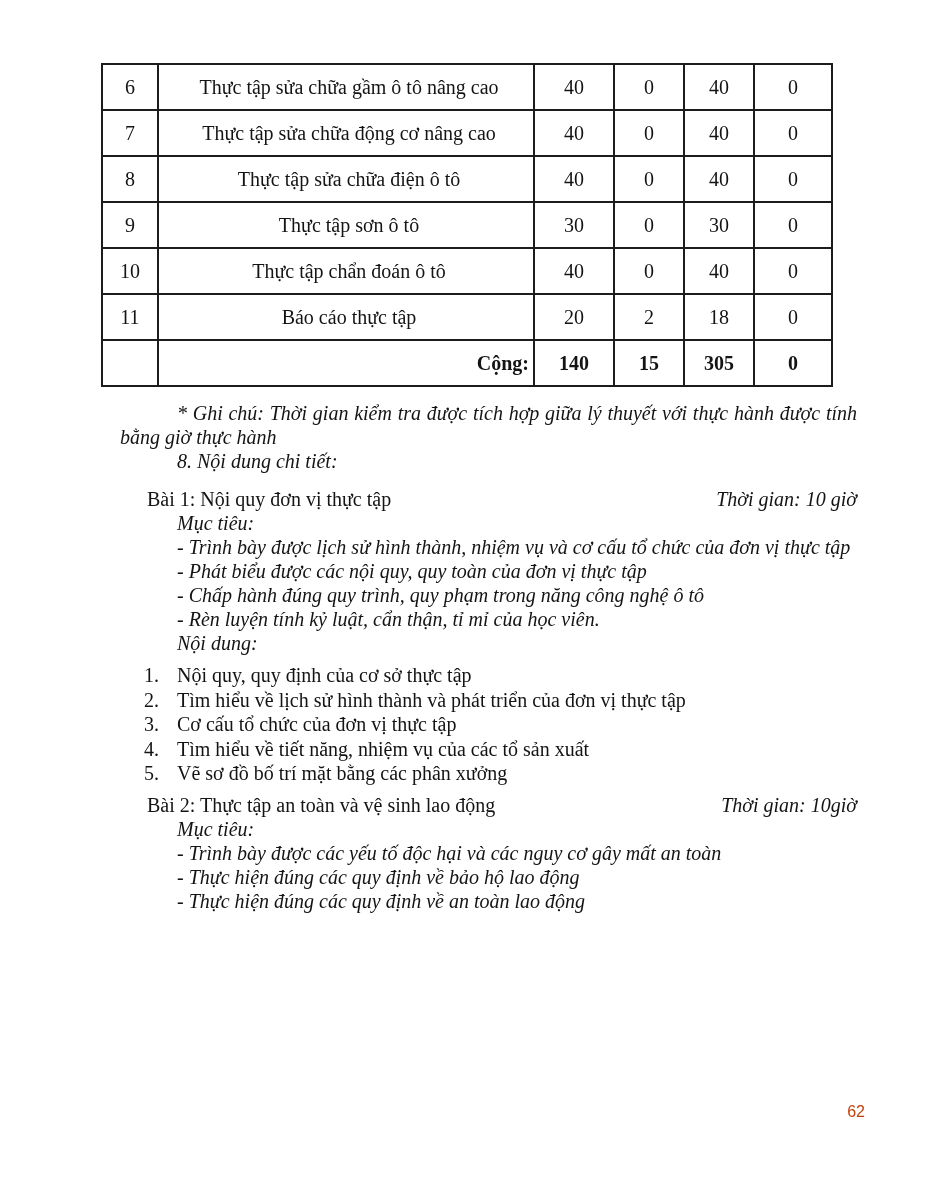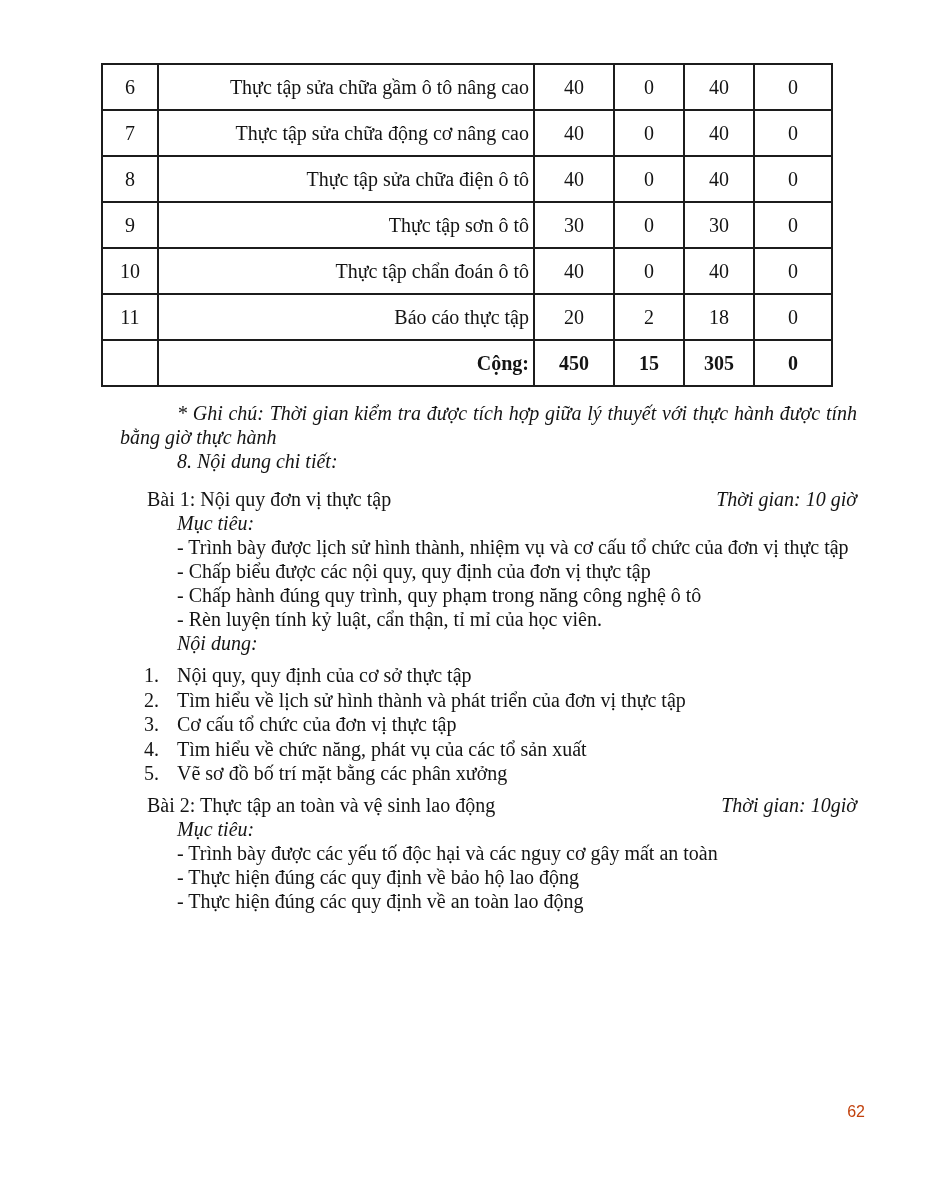--- a/index.html
+++ b/index.html
@@ -22,21 +22,21 @@
   }
   table.hours td {
     border:2px solid #1c1c1c;
     height:44px;
     text-align:center;
     vertical-align:middle;
     padding:0 4px;
     font-size:20px;
   }
   table.hours td.name {
-    text-align:right;
+    text-align:center;
     padding-left:10px;
   }
   table.hours tr.total td { font-weight:bold; }
   table.hours tr.total td.name { text-align:right; }
   col.c-no   { width:56px; }
   col.c-name { width:376px; }
   col.c-n1   { width:80px; }
   col.c-n2   { width:70px; }
   col.c-n3   { width:70px; }
   col.c-n4   { width:78px; }
@@ -67,20 +67,21 @@
   .lesson-heading .title-part b { font-weight:normal; }
   .lesson-heading .duration { font-style:italic; }
   .sub-label {
     margin-top:13px;
     font-style:italic;
     padding-left:57px;
   }
   .bullet {
     margin-top:14px;
     padding-left:57px;
+    font-style:italic;
   }
   .num-list { margin-top:8px; }
   .num-item {
     display:flex;
     line-height:24.6px;
     padding-left:24px;
   }
   .num-item .num { width:33px; flex:0 0 33px; }
   .heading2 { margin-top:8px;text-align:right; }
   
@@ -151,21 +152,21 @@
         <td>11</td>
         <td class="name">Báo cáo thực tập</td>
         <td>20</td>
         <td>2</td>
         <td>18</td>
         <td>0</td>
       </tr>
       <tr class="total">
         <td></td>
         <td class="name">Cộng:</td>
-        <td>450</td>
+        <td>140</td>
         <td>15</td>
         <td>305</td>
         <td>0</td>
       </tr>
     </tbody>
   </table>
 
   <div class="content">
 
     <p class="note">* Ghi chú: Thời gian kiểm tra được tích hợp giữa lý thuyết với thực hành được tính bằng giờ thực hành</p>
@@ -173,42 +174,42 @@
     <p class="section-label">8. Nội dung chi tiết:</p>
 
     <div class="lesson-heading">
       <span class="title-part"><span>Bài 1: </span><b>Nội quy đơn vị thực tập</b></span>
       <span class="duration">Thời gian: 10 giờ</span>
     </div>
 
     <p class="sub-label">Mục tiêu:</p>
 
     <p class="bullet">- Trình bày được lịch sử hình thành, nhiệm vụ và cơ cấu tổ chức của đơn vị thực tập</p>
-    <p class="bullet">- Chấp biểu được các nội quy, quy định của đơn vị thực tập</p>
+    <p class="bullet">- Phát biểu được các nội quy, quy toàn của đơn vị thực tập</p>
     <p class="bullet">- Chấp hành đúng quy trình, quy phạm trong năng công nghệ ô tô</p>
     <p class="bullet">- Rèn luyện tính kỷ luật, cẩn thận, tỉ mỉ của học viên.</p>
 
     <p class="sub-label">Nội dung:</p>
 
     <div class="num-list">
       <div class="num-item">
         <span class="num">1.</span>
         <span>Nội quy, quy định của cơ sở thực tập</span>
       </div>
       <div class="num-item">
         <span class="num">2.</span>
         <span>Tìm hiểu về lịch sử hình thành và phát triển của đơn vị thực tập</span>
       </div>
       <div class="num-item">
         <span class="num">3.</span>
         <span>Cơ cấu tổ chức của đơn vị thực tập</span>
       </div>
       <div class="num-item">
         <span class="num">4.</span>
-        <span>Tìm hiểu về chức năng, phát vụ của các tổ sản xuất</span>
+        <span>Tìm hiểu về tiết năng, nhiệm vụ của các tổ sản xuất</span>
       </div>
       <div class="num-item">
         <span class="num">5.</span>
         <span>Vẽ sơ đồ bố trí mặt bằng các phân xưởng</span>
       </div>
     </div>
 
     <div class="lesson-heading heading2">
       <span class="title-part"><span>Bài 2: </span><b>Thực tập an toàn và vệ sinh lao động</b></span>
       <span class="duration">Thời gian: 10giờ</span>

